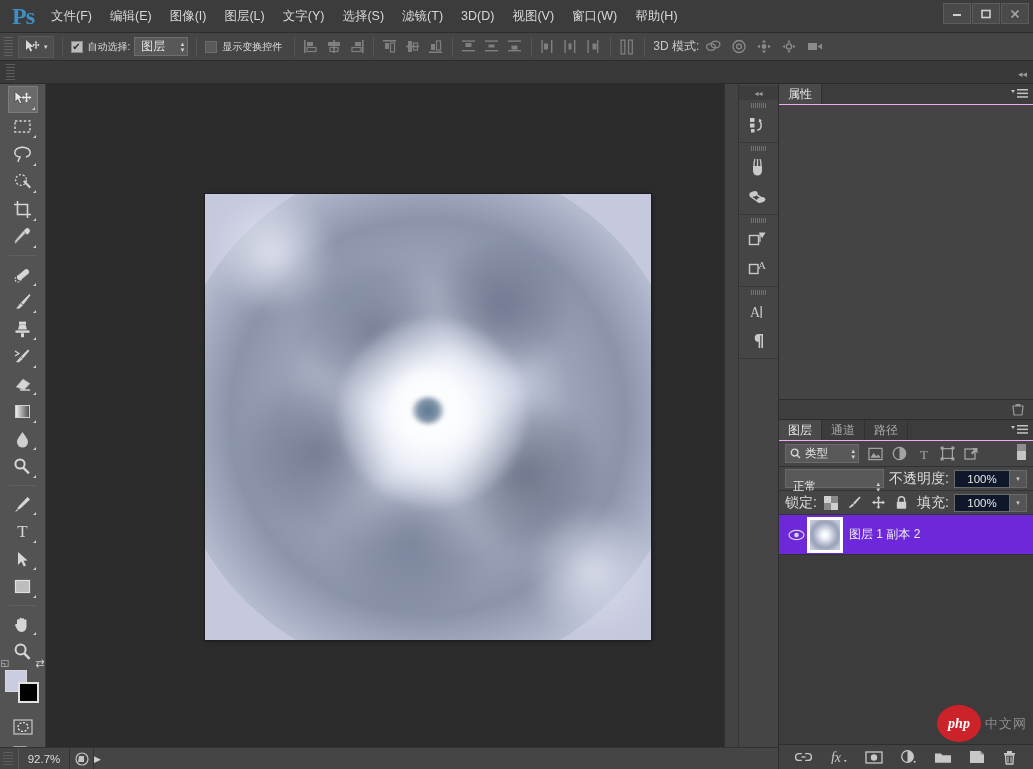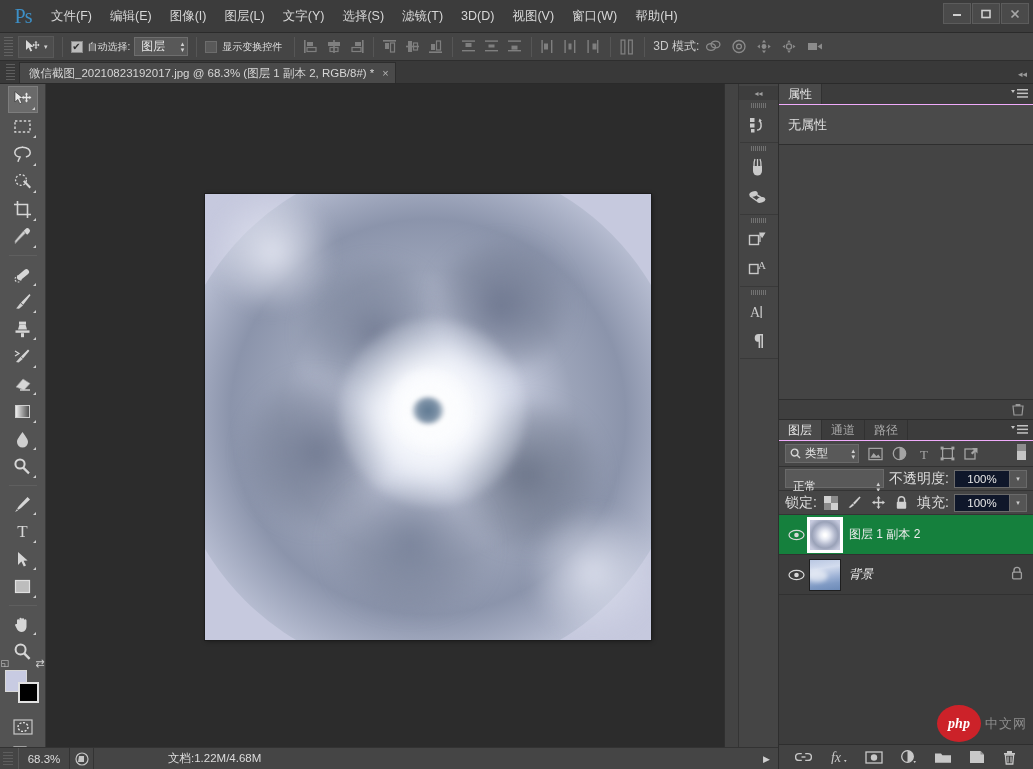--- a/index.html
+++ b/index.html
@@ -19,21 +19,21 @@
     height: 33px;
     background: #3c3c3c;
     display: flex;
     align-items: center;
     border-bottom: 1px solid #2b2b2b;
     position: relative;
   }
   .ps-logo {
     width: 42px; text-align: center;
     font-family: "Liberation Serif", serif;
-    font-weight: normal; font-size: 20px;
+    font-weight: bold; font-size: 24px;
     color: #3d8fc6;
     letter-spacing: -1px;
     padding-left: 4px;
   }
   .menu-item {
     padding: 4px 9px;
     font-size: 12.5px;
     color: #d8d8d8;
     cursor: default;
     white-space: nowrap;
@@ -312,21 +312,21 @@
     font-size: 7px; color:#ccc;
   }
   .lock-icons { display: flex; align-items: center; gap: 9px; margin-left: 2px; }
   .layer-list { flex: 1; background: #3c3c3c; overflow: hidden; }
   .layer-row {
     height: 40px;
     display: flex; align-items: center;
     border-bottom: 1px solid #313131;
     padding-left: 4px;
   }
-  .layer-row.selected { background: #15803d; }
+  .layer-row.selected { background: #6d28d9; }
   .eye { width: 26px; display:flex; align-items:center; justify-content:center; }
   .thumb {
     width: 32px; height: 32px;
     border: 1px solid #1e1e1e;
     background: #bfc5dc;
     margin-right: 8px;
     position: relative; overflow:hidden;
   }
   .thumb.framed { outline: 3px solid #ffffff; outline-offset: -1px; border: 1px solid #1e1e1e;}
   .layer-name { font-size: 12px; color: #ececec; flex:1; }
@@ -538,24 +538,20 @@
       </svg>
     <svg width="18" height="15" viewBox="0 0 18 15">
         <rect x="2" y="4" width="9" height="7" fill="#d0d0d0"></rect>
         <path d="M11.5 7.5 l4.5 -3 v6z" fill="#d0d0d0"></path>
       </svg>
   </div>
 </div>
 
 <div class="tabbar">
   <div class="grip2"></div>
-  <div class="doc-tab">
-    <span>微信截图_20210823192017.jpg @ 68.3% (图层 1 副本 2, RGB/8#) *</span>
-    <span class="tab-close">×</span>
-  </div>
   <div class="collapse-arrows">◂◂</div>
 </div>
 
 <div class="workarea">
 
   <div class="toolbar">
     <div class="tool active">
       <svg width="19" height="18" viewBox="0 0 19 18">
         <path d="M2 1.5 L2 12 L4.8 9.4 L6.8 13.8 L8.8 12.9 L6.8 8.6 L10.3 8.4 Z" fill="#e8e8e8" stroke="#2a2a2a" stroke-width=".6"></path>
         <path d="M13.5 4 v7 M10 7.5 h7" stroke="#e8e8e8" stroke-width="1.3"></path>
@@ -836,23 +832,20 @@
       <div class="ptab active">属性</div>
       <div class="pmenu">
         <svg width="17" height="11" viewBox="0 0 17 11">
           <path d="M0 2 l4 0 -2 3z" fill="#c2c2c2"></path>
           <rect x="6" y="1" width="11" height="1.5" fill="#c2c2c2"></rect>
           <rect x="6" y="4.6" width="11" height="1.5" fill="#c2c2c2"></rect>
           <rect x="6" y="8.2" width="11" height="1.5" fill="#c2c2c2"></rect>
         </svg>
       </div>
     </div>
-    <div class="props-body">
-      <span class="props-empty-text">无属性</span>
-    </div>
     <div class="props-blank"></div>
     <div class="props-footer">
       <svg width="14" height="13" viewBox="0 0 14 13">
         <path d="M2 3 h10 l-1 9 h-8z" fill="none" stroke="#9a9a9a" stroke-width="1.2"></path>
         <rect x="4.6" y="1" width="4.8" height="2" fill="#9a9a9a"></rect>
       </svg>
     </div>
 
     <div class="layers-panel">
       <div class="panel-tabs">
@@ -966,39 +959,20 @@
               <ellipse cx="8.5" cy="6" rx="7.5" ry="4.6" fill="none" stroke="#d8d8d8" stroke-width="1.2"></ellipse>
               <circle cx="8.5" cy="6" r="2.3" fill="#d8d8d8"></circle>
             </svg>
           </div>
           <div class="thumb framed">
             <div style="position:absolute;inset:0;background:radial-gradient(circle at 50% 50%, #ffffff 6%, #e7eaf3 22%, #b4bace 46%, #9aa2b8 62%, #c6cade 88%);"></div>
           </div>
           <span class="layer-name">图层 1 副本 2</span>
         </div>
 
-        <div class="layer-row">
-          <div class="eye">
-            <svg width="17" height="12" viewBox="0 0 17 12">
-              <ellipse cx="8.5" cy="6" rx="7.5" ry="4.6" fill="none" stroke="#d8d8d8" stroke-width="1.2"></ellipse>
-              <circle cx="8.5" cy="6" r="2.3" fill="#d8d8d8"></circle>
-            </svg>
-          </div>
-          <div class="thumb">
-            <div style="position:absolute;inset:0;background:linear-gradient(170deg,#b9c7e2 0%,#d3dcee 30%,#9fb3d6 58%,#7f9ac4 78%,#6d8bb8 100%);"></div>
-            <div style="position:absolute;left:-10%;top:35%;width:70%;height:40%;border-radius:50%;background:rgba(255,255,255,.55);filter:blur(2px);"></div>
-          </div>
-          <span class="layer-name bg">背景</span>
-          <span class="layer-lock">
-            <svg width="12" height="14" viewBox="0 0 12 14">
-              <path d="M3 6.4 V4.4 a3 3 0 0 1 6 0 V6.4" fill="none" stroke="#b8b8b8" stroke-width="1.4"></path>
-              <rect x="1.6" y="6.2" width="8.8" height="6.6" rx="1" fill="none" stroke="#b8b8b8" stroke-width="1.3"></rect>
-            </svg>
-          </span>
-        </div>
       </div>
 
       <div class="layers-footer">
         <span class="lf-ic">
           <svg width="17" height="12" viewBox="0 0 17 12">
             <path d="M6.5 6 h4" stroke="#c8c8c8" stroke-width="1.4"></path>
             <path d="M6.8 2.6 H4 a3.4 3.4 0 0 0 0 6.8 h2.8" fill="none" stroke="#c8c8c8" stroke-width="1.4"></path>
             <path d="M10.2 2.6 H13 a3.4 3.4 0 0 1 0 6.8 h-2.8" fill="none" stroke="#c8c8c8" stroke-width="1.4"></path>
           </svg>
         </span>
@@ -1040,27 +1014,26 @@
             <path d="M6 6.6 v6 M9 6.6 v6" stroke="#c8c8c8" stroke-width="1.1"></path>
           </svg>
         </span>
       </div>
     </div>
   </div>
 </div>
 
 <div class="statusbar">
   <div class="st-grip"></div>
-  <div class="st-zoom">68.3%</div>
+  <div class="st-zoom">92.7%</div>
   <div class="st-icon">
     <svg width="14" height="14" viewBox="0 0 14 14">
       <circle cx="7" cy="7" r="6" fill="none" stroke="#c4c4c4" stroke-width="1.2"></circle>
       <path d="M4 4 h5 v6 h-6 z" fill="#c4c4c4"></path>
     </svg>
   </div>
-  <div class="st-doc">文档:1.22M/4.68M</div>
   <div class="st-arrow">▶</div>
 </div>
 
 <div class="watermark">
   <div class="wm-oval">php</div>
   <div class="wm-text">中文网</div>
 </div>
 
 </body></html>

